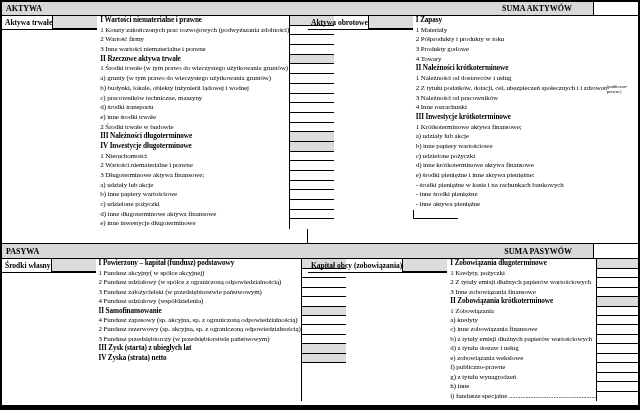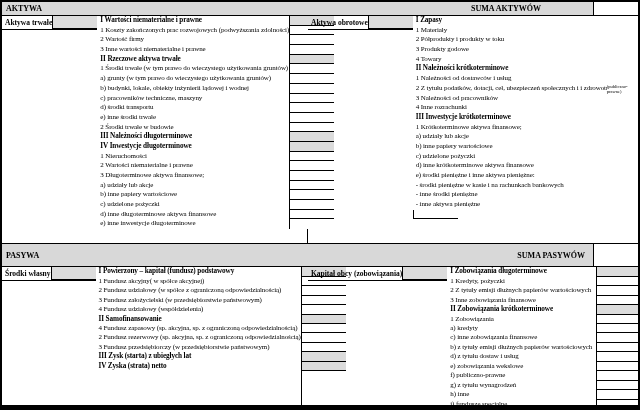--- a/index.html
+++ b/index.html
@@ -3,25 +3,25 @@
 <meta charset="utf-8">
 <style>
   html,body{margin:0;padding:0;background:#fff;}
   .sheet{
     position:relative;width:640px;height:410px;box-sizing:border-box;
     border:2px solid #000;border-bottom:5px solid #000;
     font-family:"Liberation Serif","DejaVu Serif",serif;
     color:#000;overflow:hidden;background:#fff;
   }
   .bar{display:flex;align-items:center;background:#d8d8d8;border-bottom:1px solid #000;box-sizing:border-box;}
-  .bar.aktywa{height:14px;gap:44px;}
-  .bar.pasywa{height:24px;border-top:1px solid #000;}
+  .bar.aktywa{height:14px;}
+  .bar.pasywa{height:16px;border-top:1px solid #000;}
   .bar-title{font-weight:bold;font-size:8px;padding-left:4px;flex:0 0 auto;}
   .bar-fill{flex:1 1 auto;}
-  .bar-sum{font-weight:bold;font-size:8px;text-align:right;padding-right:8px;flex:0 0 auto;}
+  .bar-sum{font-weight:bold;font-size:8px;text-align:right;padding-right:21px;flex:0 0 auto;}
   .bar-box{width:45px;align-self:stretch;border-left:1px solid #000;background:#fff;flex:0 0 auto;box-sizing:border-box;}
   .cols{display:flex;box-sizing:border-box;}
   .half{display:flex;flex-direction:row;box-sizing:border-box;}
   .half.left{width:306px;border-right:1px solid #000;}
   .half.right{width:330px;flex:1 1 auto;}
   .subhead{display:flex;height:14px;border-bottom:1px solid #000;box-sizing:border-box;flex:0 0 auto;}
   .subhead .txt{flex:1 1 auto;font-weight:bold;font-size:7.5px;line-height:13px;padding-left:3px;white-space:nowrap;overflow:hidden;}
   .rows{display:flex;flex-direction:column;flex:1 1 auto;}
   .row{display:flex;box-sizing:border-box;flex:0 0 auto;}
   .sec-aktywa .row{height:9.7px;}

